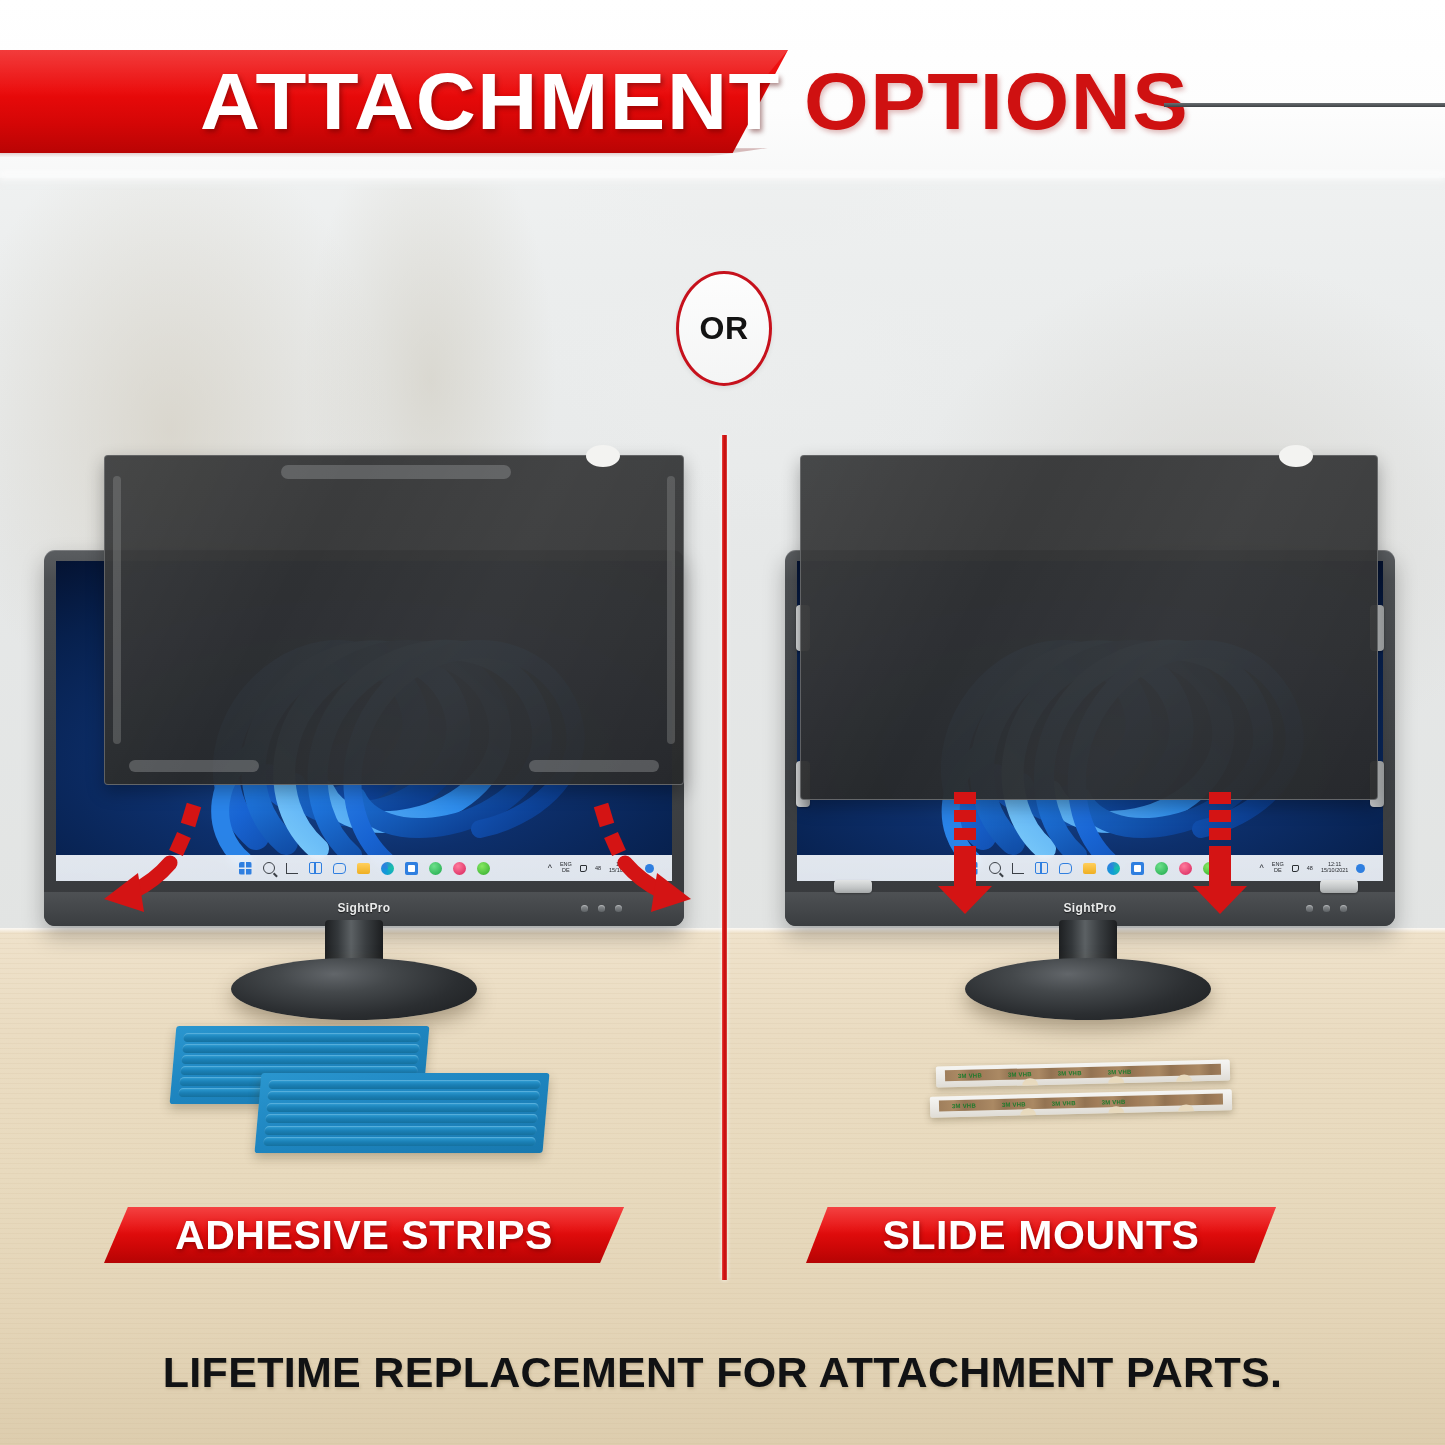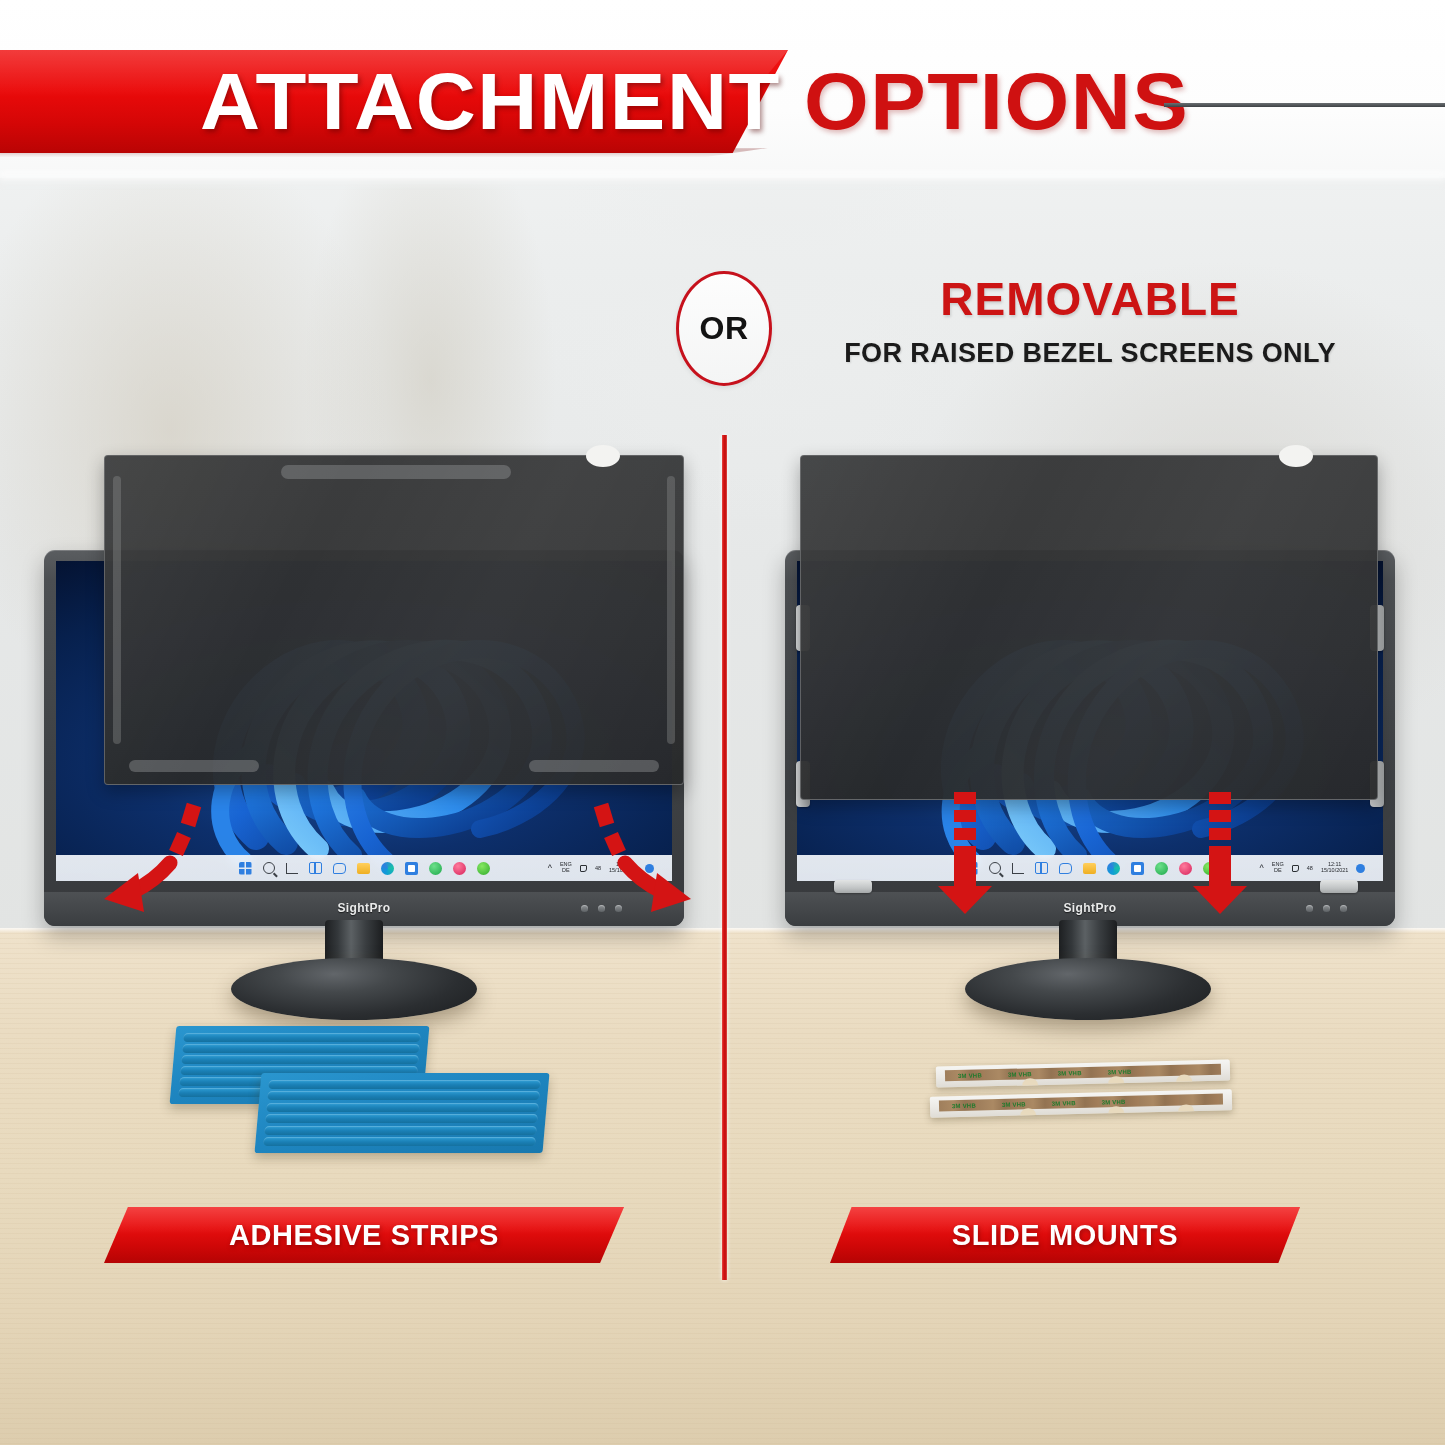--- a/index.html
+++ b/index.html
@@ -277,26 +277,26 @@
     box-shadow:0 5px 11px rgba(80,55,20,.4);
     display:flex; align-items:center; justify-content:center;
   }
   .tag-banner::after{
     content:""; position:absolute; left:0; top:0; width:100%; height:48%;
     background:linear-gradient(180deg, rgba(255,255,255,.18), rgba(255,255,255,0));
     clip-path:polygon(4.6% 0, 100% 0, 98% 100%, 1.5% 100%);
   }
   .tag-text {
     position:relative; z-index:2;
-    font-size:29px; font-weight:bold; color:#ffffff; letter-spacing:.6px;
+    font-size:41px; font-weight:bold; color:#ffffff; letter-spacing:.6px;
     text-shadow:1px 2px 4px rgba(90,0,0,.5);
     white-space:nowrap;
   }
   #tag-left  { left:104px; top:1207px; width:520px; }
-  #tag-right { left:830px; top:1207px; width:470px; }
+  #tag-right { left:806px; top:1207px; width:470px; }
 
   .footer-line {
     position:absolute; left:0; top:1348px; width:1445px;
     text-align:center;
     font-size:43px; font-weight:bold; color:#111214;
     letter-spacing:.3px; white-space:nowrap;
     text-shadow:1px 2px 3px rgba(120,100,60,.25);
   }
 </style>
 </head>
@@ -319,24 +319,20 @@
     <div class="hdr-rule"></div>
   </div>
 
   <div class="sec-head" id="secure-head">
   </div>
 
   <div class="or-badge">
     <span>OR</span>
   </div>
 
-  <div class="sec-head" id="remove-head">
-    <div class="sec-title">REMOVABLE</div>
-    <div class="sec-sub">FOR RAISED BEZEL SCREENS ONLY</div>
-  </div>
 
   <div class="divider"></div>
 
   <div class="monitor" id="mon-left" style="left:44px; top:550px; width:640px; height:376px;">
     <div class="mon-body"></div>
 
     <div class="mon-screen" style="left:12px; top:11px; width:616px; height:320px;">
       <div class="wallpaper">
         <svg width="616" height="320" viewBox="0 0 616 320" style="position:absolute;left:0;top:0">
           <defs>
@@ -587,14 +583,15 @@
     <span class="sm-notch" style="left:248px;"></span>
   </div>
 
   <div class="tag-banner" id="tag-left">
     <span class="tag-text">ADHESIVE STRIPS</span>
   </div>
   <div class="tag-banner" id="tag-right">
     <span class="tag-text">SLIDE MOUNTS</span>
   </div>
 
+  <div class="footer-line">LIFETIME REPLACEMENT FOR ATTACHMENT PARTS.</div>
 
 </div>
 
 </body></html>

